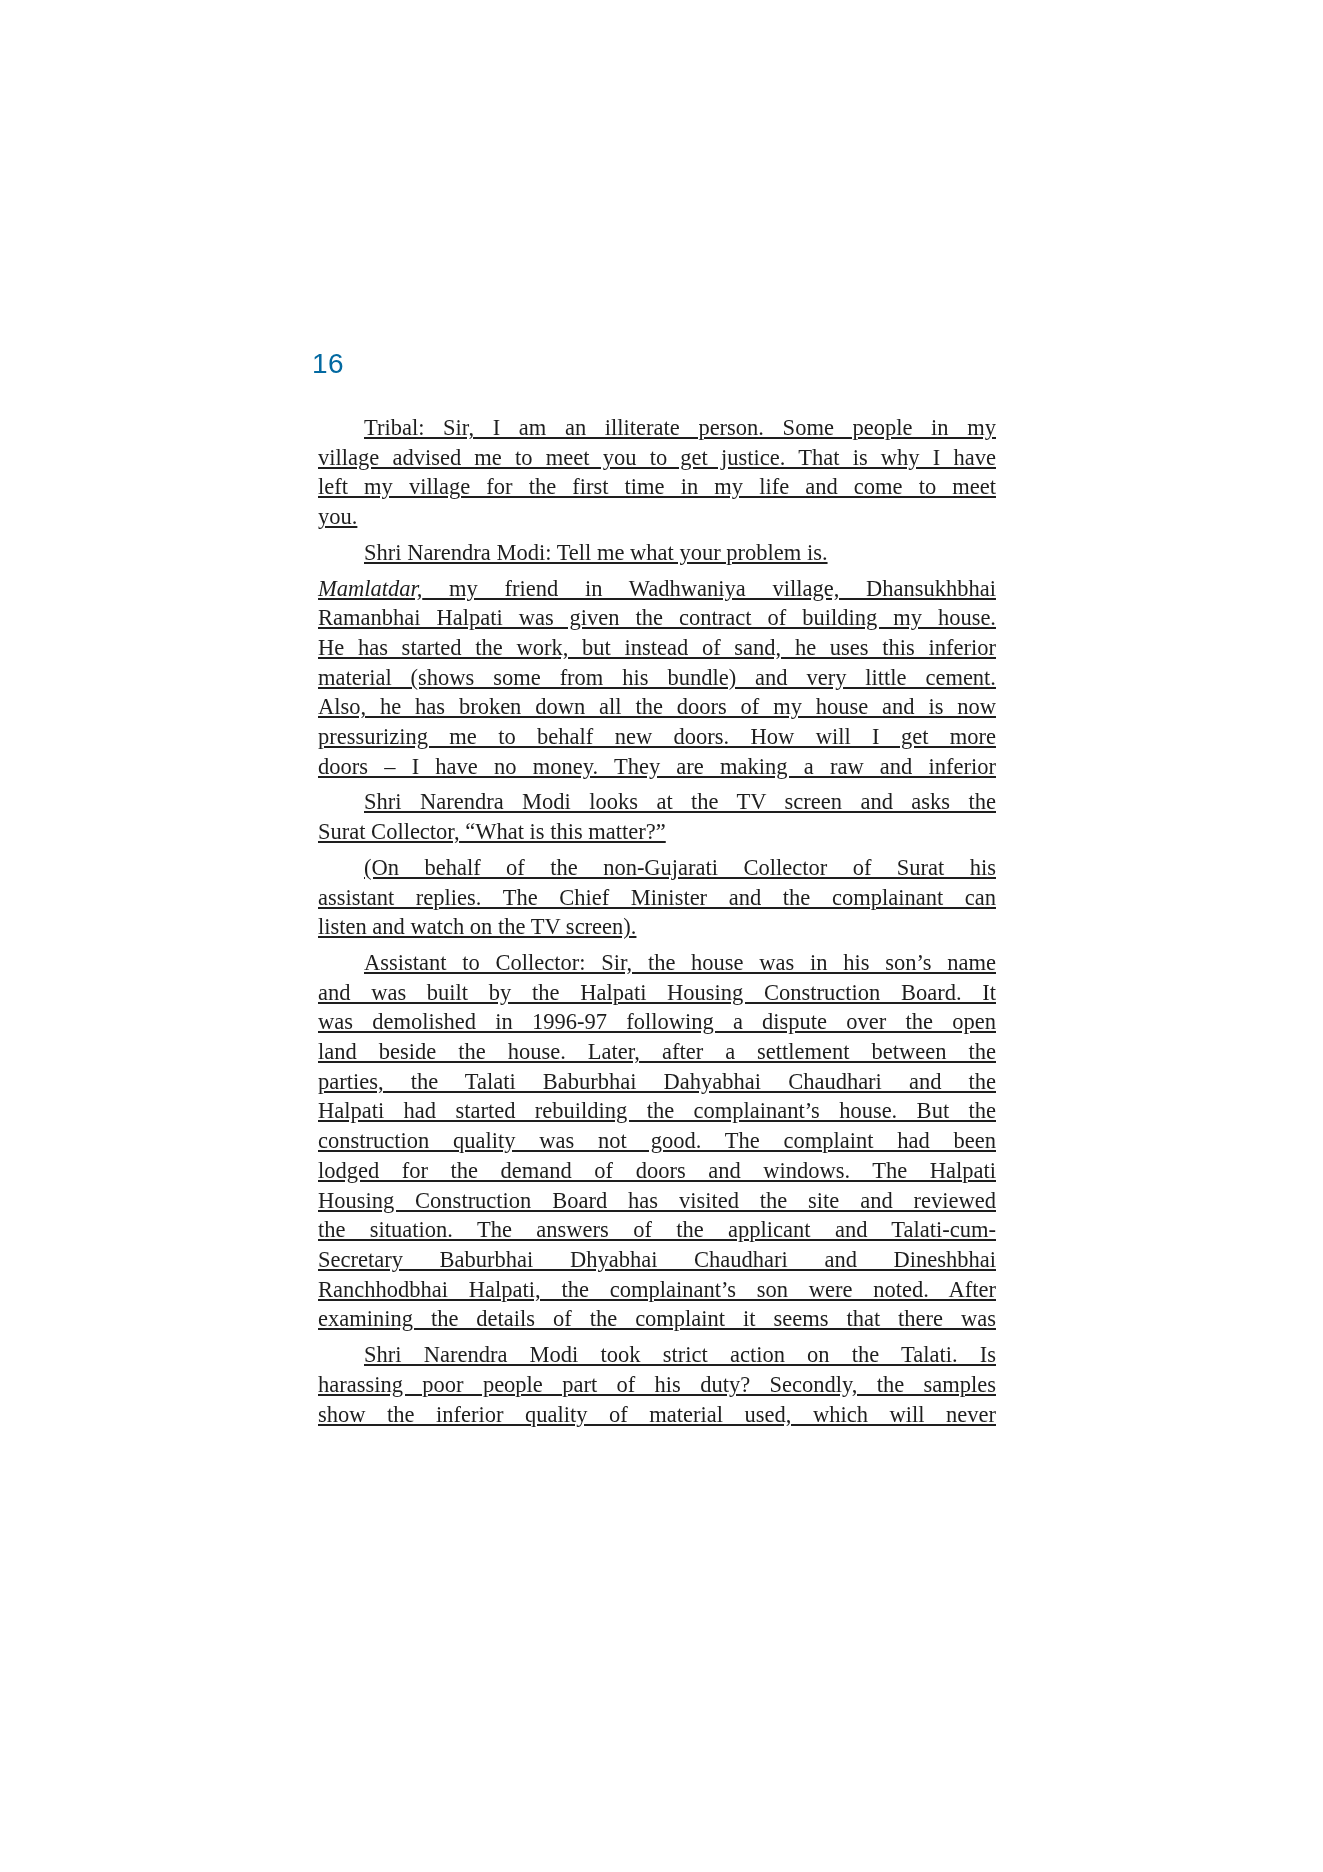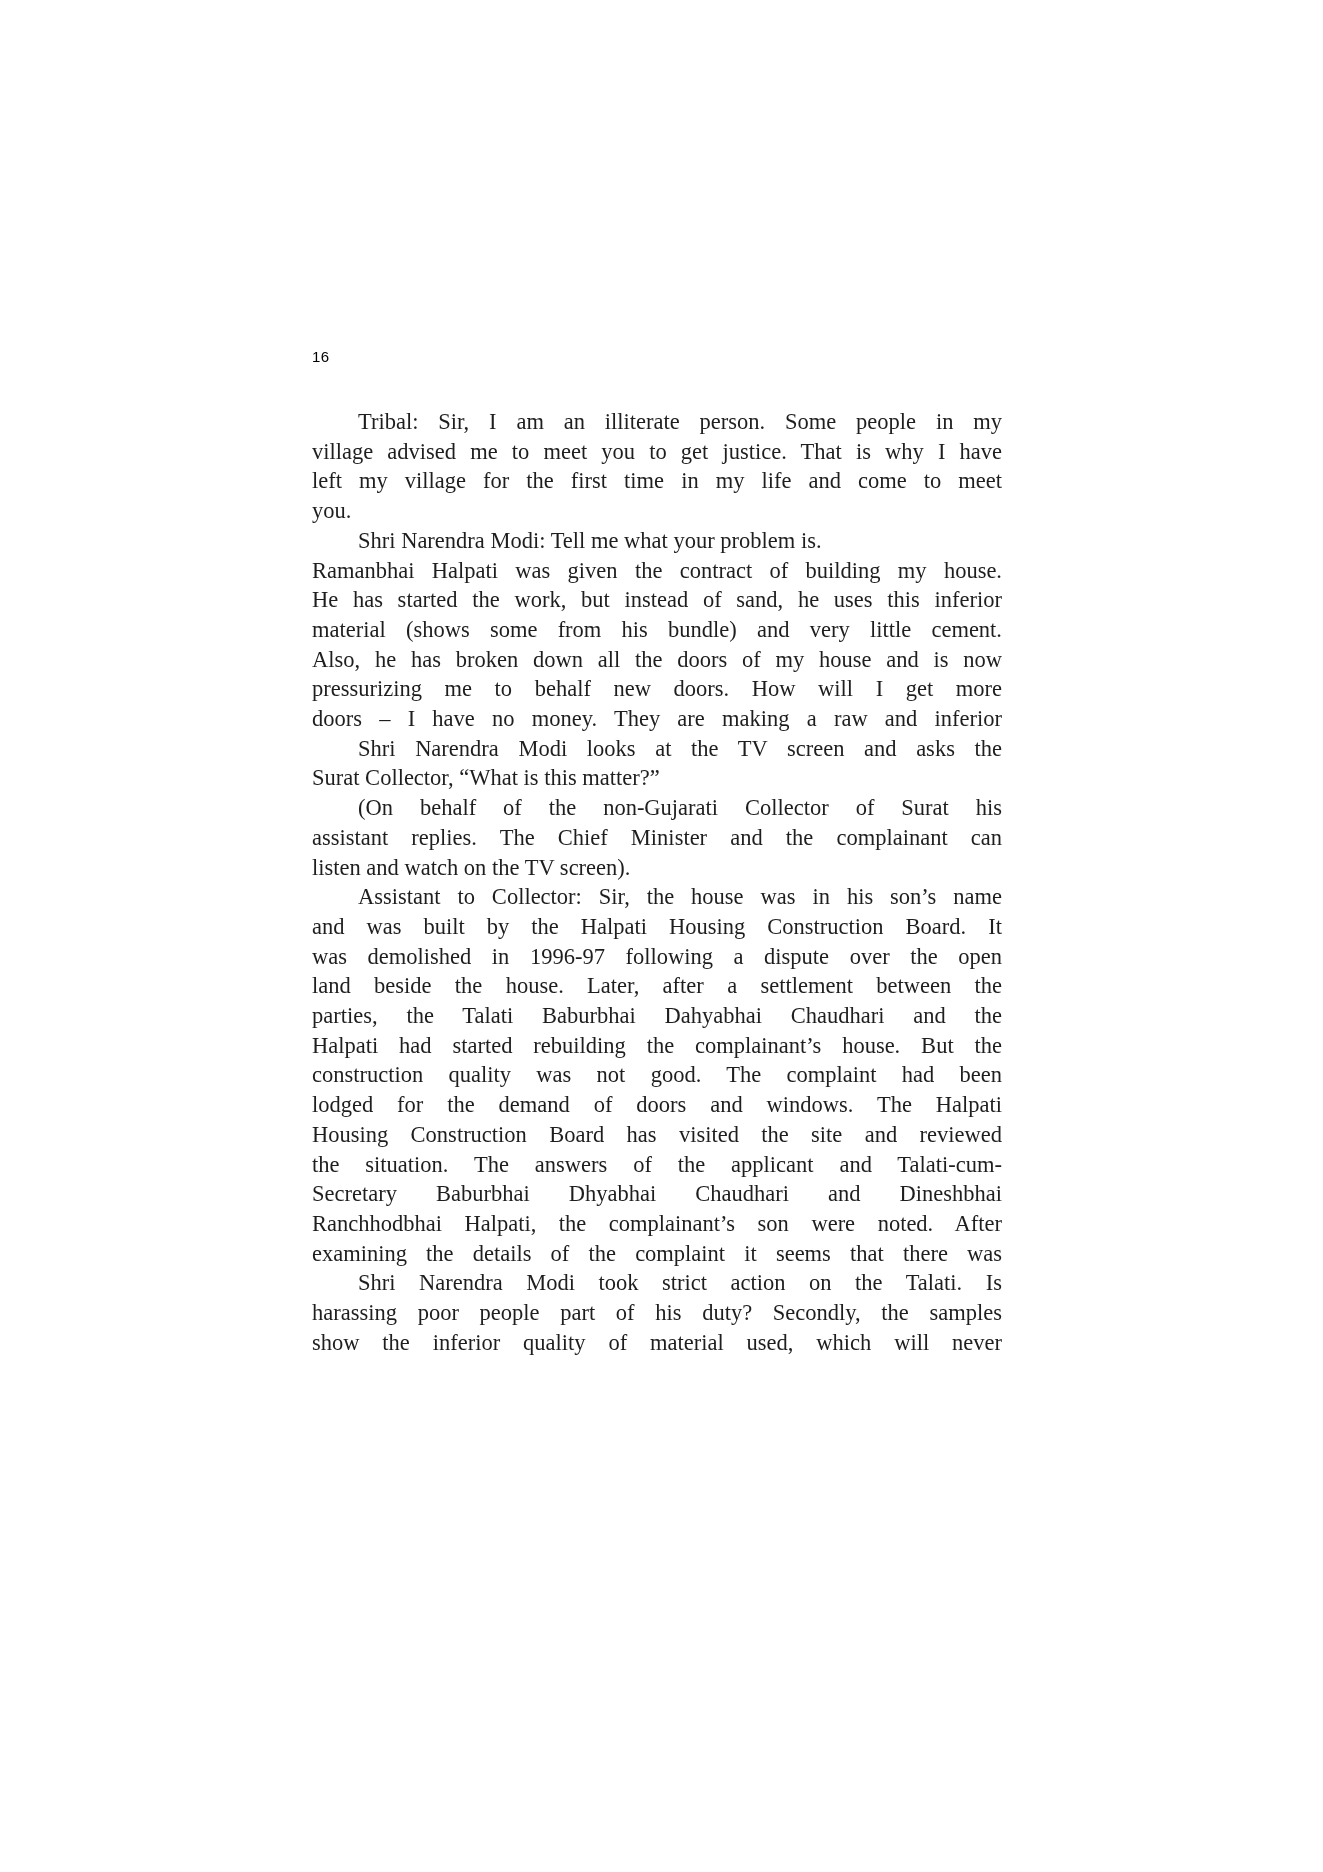--- a/index.html
+++ b/index.html
@@ -12,36 +12,37 @@
     width: 1323px;
     height: 1872px;
     background: #ffffff;
     overflow: hidden;
   }
   .page-number {
     position: absolute;
     left: 312px;
     top: 348px;
     font-family: "Liberation Sans", sans-serif;
-    font-size: 15px;
-    color: #000000;
+    font-size: 28px;
+    color: #0369a1;
     letter-spacing: 0.5px;
   }
   .text-block {
     position: absolute;
     left: 312px;
     top: 407px;
     width: 690px;
     font-family: "Liberation Serif", serif;
     font-size: 22.5px;
     line-height: 29.7px;
     color: #1e1e1e;
   }
   .paragraph {
-    margin: 0;
+    margin: 6px;
+    text-decoration: underline;
   }
   .line {
     white-space: normal;
   }
   .line.justified {
     text-align: justify;
     text-align-last: justify;
   }
   .line.indented {
     text-indent: 46px;
@@ -59,20 +60,21 @@
       <div class="paragraph">
         <div class="line justified indented"><span>Tribal: Sir, I am an illiterate person. Some people in my</span></div>
         <div class="line justified"><span>village advised me to meet you to get justice. That is why I have</span></div>
         <div class="line justified"><span>left my village for the first time in my life and come to meet</span></div>
         <div class="line"><span>you.</span></div>
       </div>
       <div class="paragraph">
         <div class="line indented"><span>Shri Narendra Modi: Tell me what your problem is.</span></div>
       </div>
       <div class="paragraph">
+        <div class="line justified"><span class="italic">Mamlatdar,</span><span> my friend in Wadhwaniya village, Dhansukhbhai</span></div>
         <div class="line justified"><span>Ramanbhai Halpati was given the contract of building my house.</span></div>
         <div class="line justified"><span>He has started the work, but instead of sand, he uses this inferior</span></div>
         <div class="line justified"><span>material (shows some from his bundle) and very little cement.</span></div>
         <div class="line justified"><span>Also, he has broken down all the doors of my house and is now</span></div>
         <div class="line justified"><span>pressurizing me to behalf new doors. How will I get more</span></div>
         <div class="line justified"><span>doors – I have no money. They are making a raw and inferior</span></div>
       </div>
       <div class="paragraph">
         <div class="line justified indented"><span>Shri Narendra Modi looks at the TV screen and asks the</span></div>
         <div class="line"><span>Surat Collector, “What is this matter?”</span></div>

